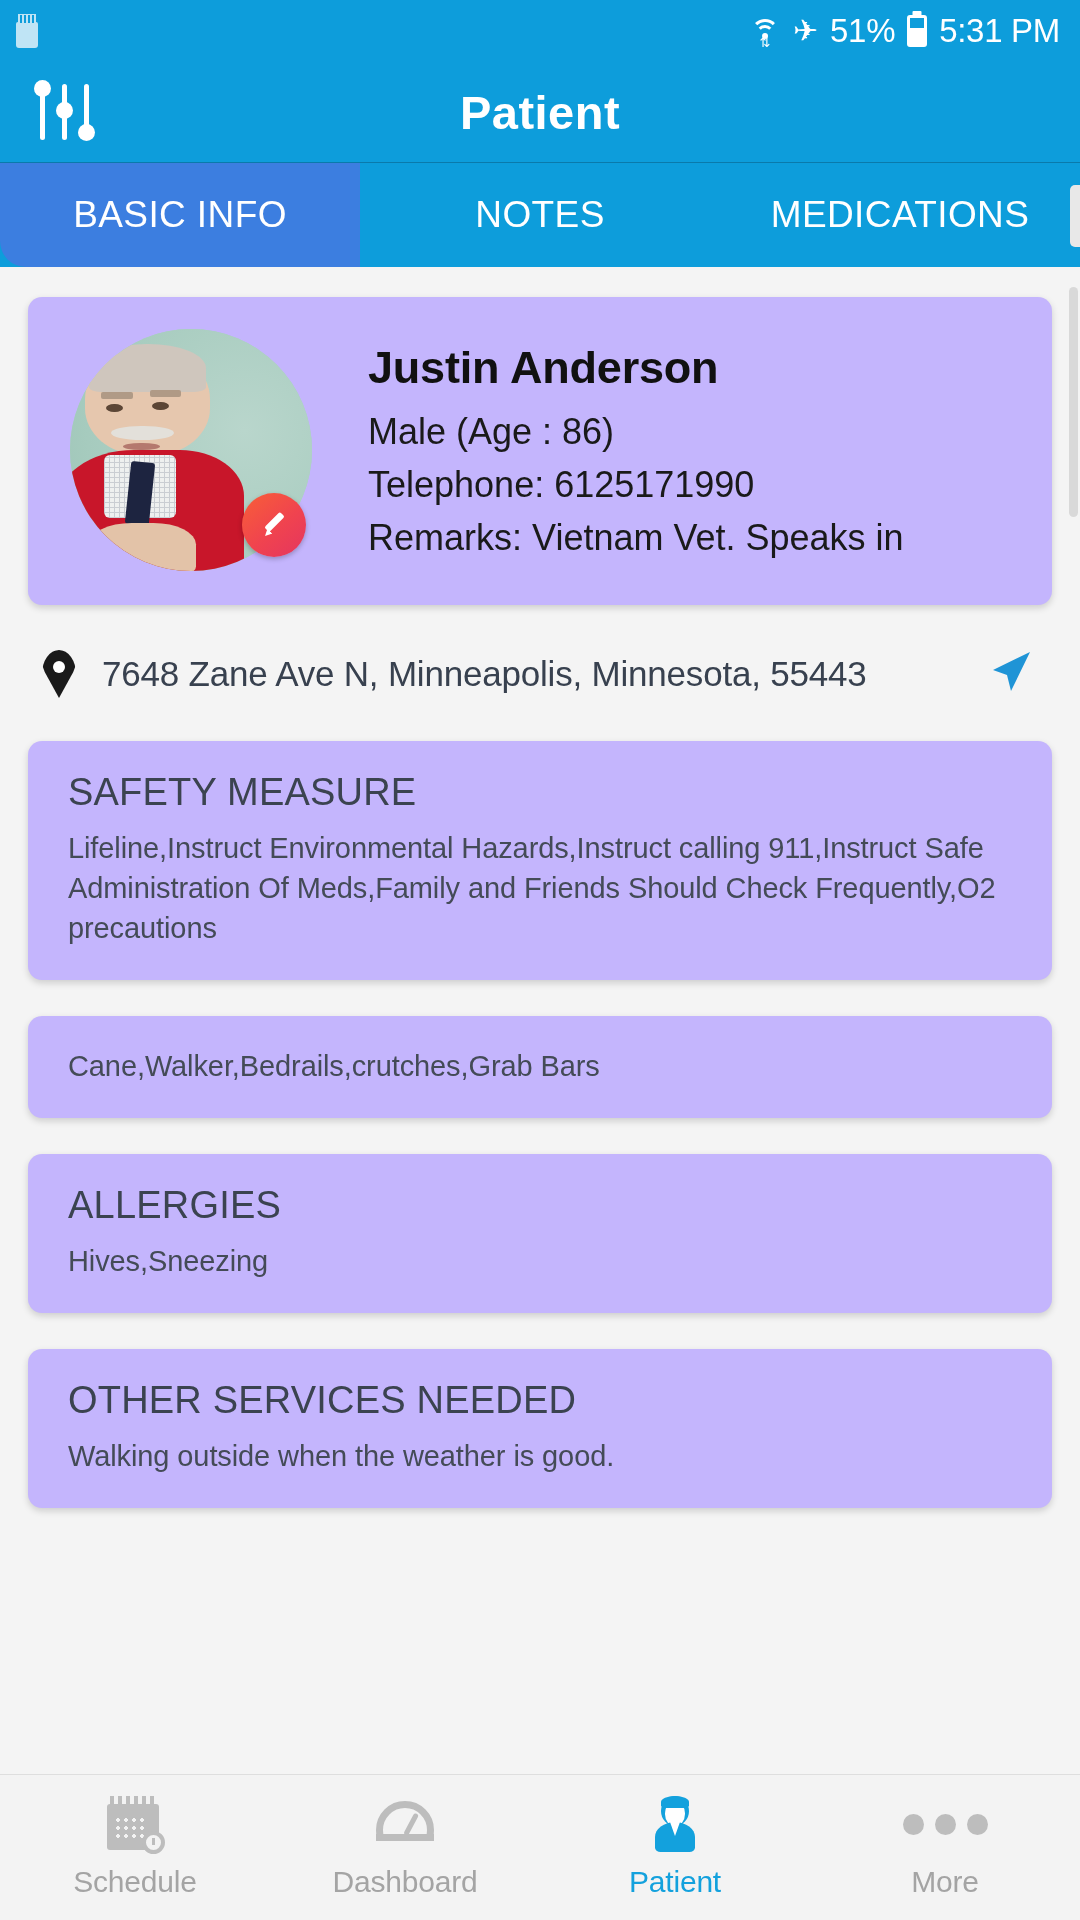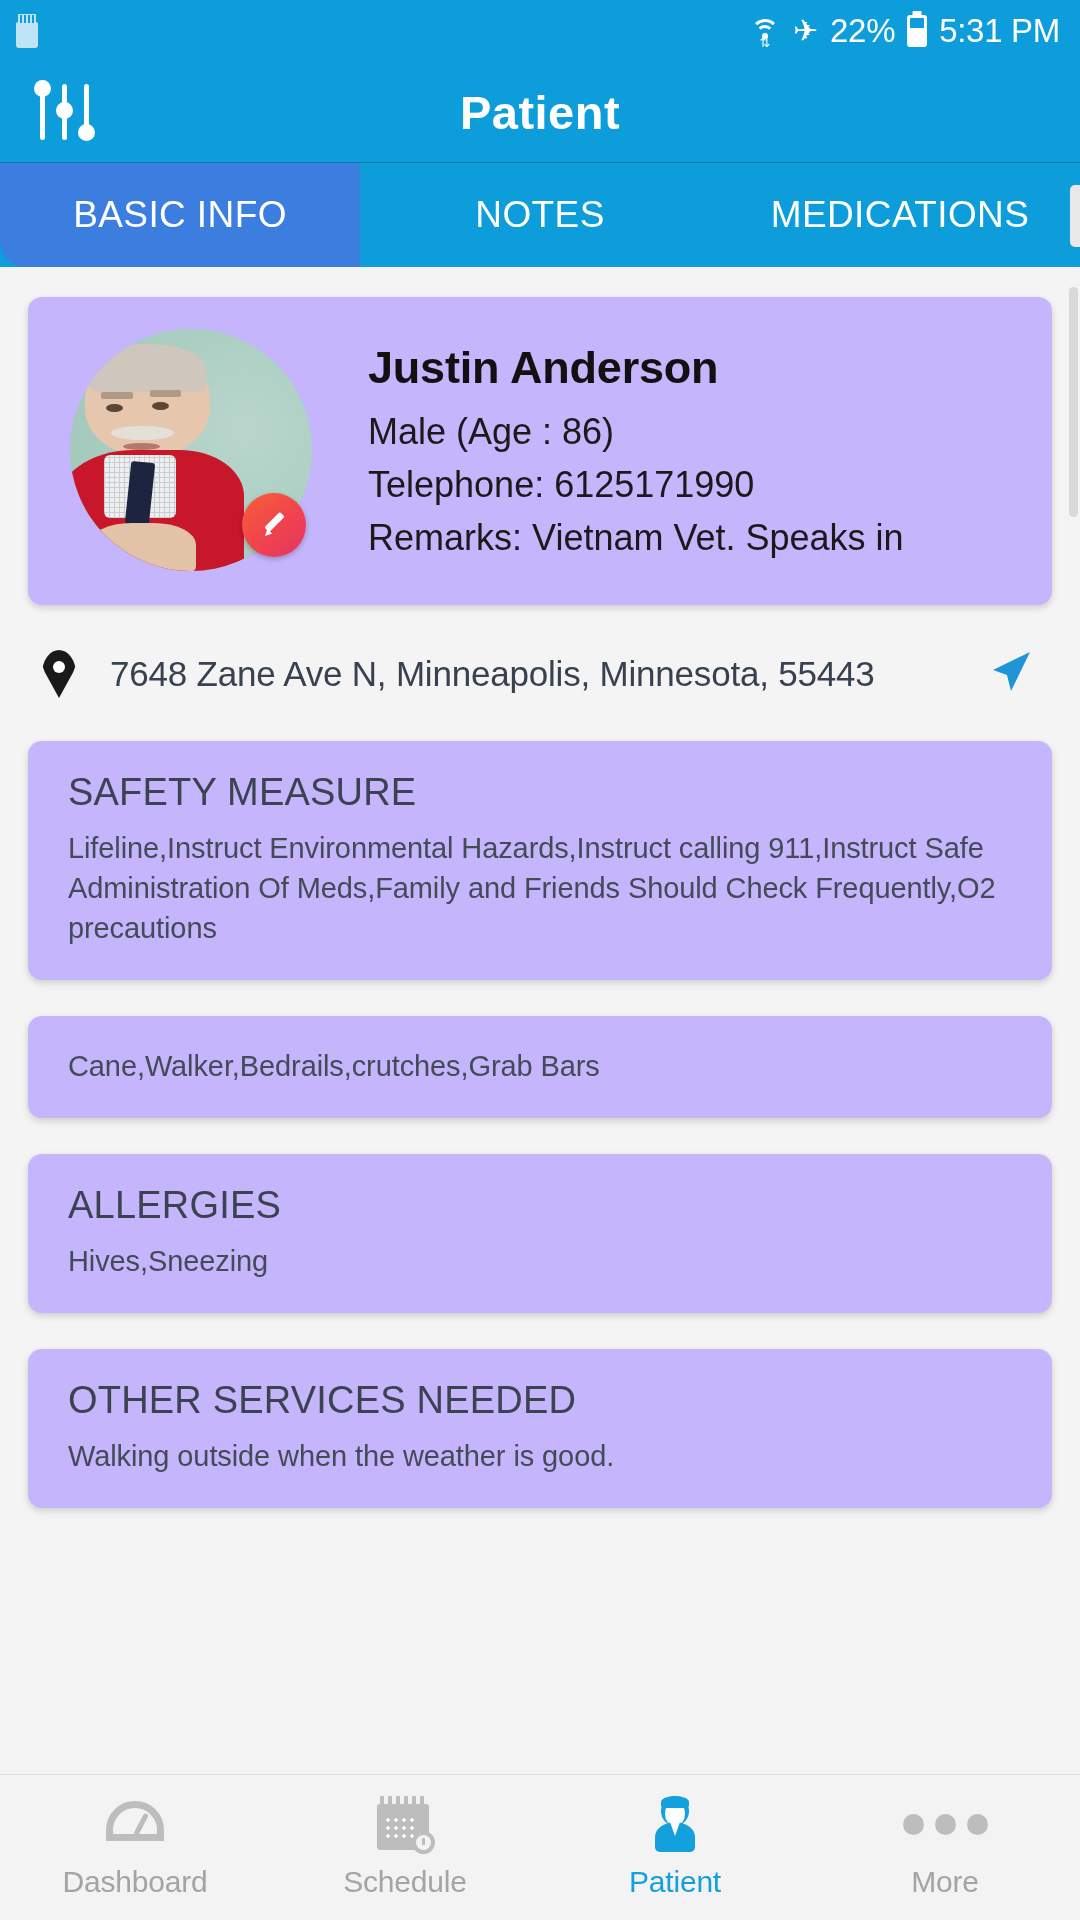--- a/index.html
+++ b/index.html
@@ -213,21 +213,21 @@
   .patient-line{
     font-size:36px; color:#1a1a1a; line-height:1.28; margin-bottom:7px;
     white-space:nowrap;
   }
   .patient-remark-1, .patient-remark-2{
     font-size:36px; color:#1a1a1a; line-height:1.28; white-space:nowrap;
   }
 
   
   .address-row{
-    display:flex; align-items:center; padding:40px 14px 38px 14px; gap:34px;
+    display:flex; align-items:center; padding:40px 14px 38px 14px; gap:26px;
   }
   .pin-icon{
     width:34px; height:48px; flex:0 0 34px; position:relative;
   }
   .pin-icon .pin-body{
     position:absolute; inset:0;
     background:#1a1a1a;
     clip-path:polygon(50% 100%, 8% 46%, 0 30%, 6% 12%, 24% 1%, 50% 0, 76% 1%, 94% 12%, 100% 30%, 92% 46%);
     border-radius:50% 50% 40% 40%;
   }
@@ -352,21 +352,21 @@
     </span>
   </div>
   <div class="status-right">
     <span class="wifi-icon">
       <span class="arc a1"></span>
         <span class="arc a2"></span>
         <span class="dot"></span>
       <span class="updown">⇅</span>
     </span>
     <span class="plane-icon">✈</span>
-    <span class="status-text">22%</span>
+    <span class="status-text">51%</span>
     <span class="battery-icon"></span>
     <span class="status-text">5:31 PM</span>
   </div>
 </div>
 
 <div class="app-bar">
   <div class="filter-btn">
     <span class="track t1"></span>
       <span class="track t2"></span>
       <span class="track t3"></span>
@@ -449,39 +449,39 @@
       <div class="section-body">Walking outside when the weather is good.</div>
     </div>
 
   </div>
 </div>
 
 <div class="bottom-nav">
 
   <div class="nav-item">
     <span class="nav-icon">
-      <span class="gauge">
-          <span class="ring"></span>
-          <span class="needle"></span>
-          <span class="base"></span>
-        </span>
-    </span>
-    <span class="nav-label">Dashboard</span>
-  </div>
-
-  <div class="nav-item">
-    <span class="nav-icon">
       <span class="cal">
           <span class="rings"></span>
           <span class="sheet"></span>
           <span class="dots"></span>
           <span class="clock"></span>
         </span>
     </span>
     <span class="nav-label">Schedule</span>
+  </div>
+
+  <div class="nav-item">
+    <span class="nav-icon">
+      <span class="gauge">
+          <span class="ring"></span>
+          <span class="needle"></span>
+          <span class="base"></span>
+        </span>
+    </span>
+    <span class="nav-label">Dashboard</span>
   </div>
 
   <div class="nav-item active">
     <span class="nav-icon">
       <span class="person">
         <span class="head"></span>
           <span class="face"></span>
           <span class="hair"></span>
         <span class="body"></span>
           <span class="collar"></span>

